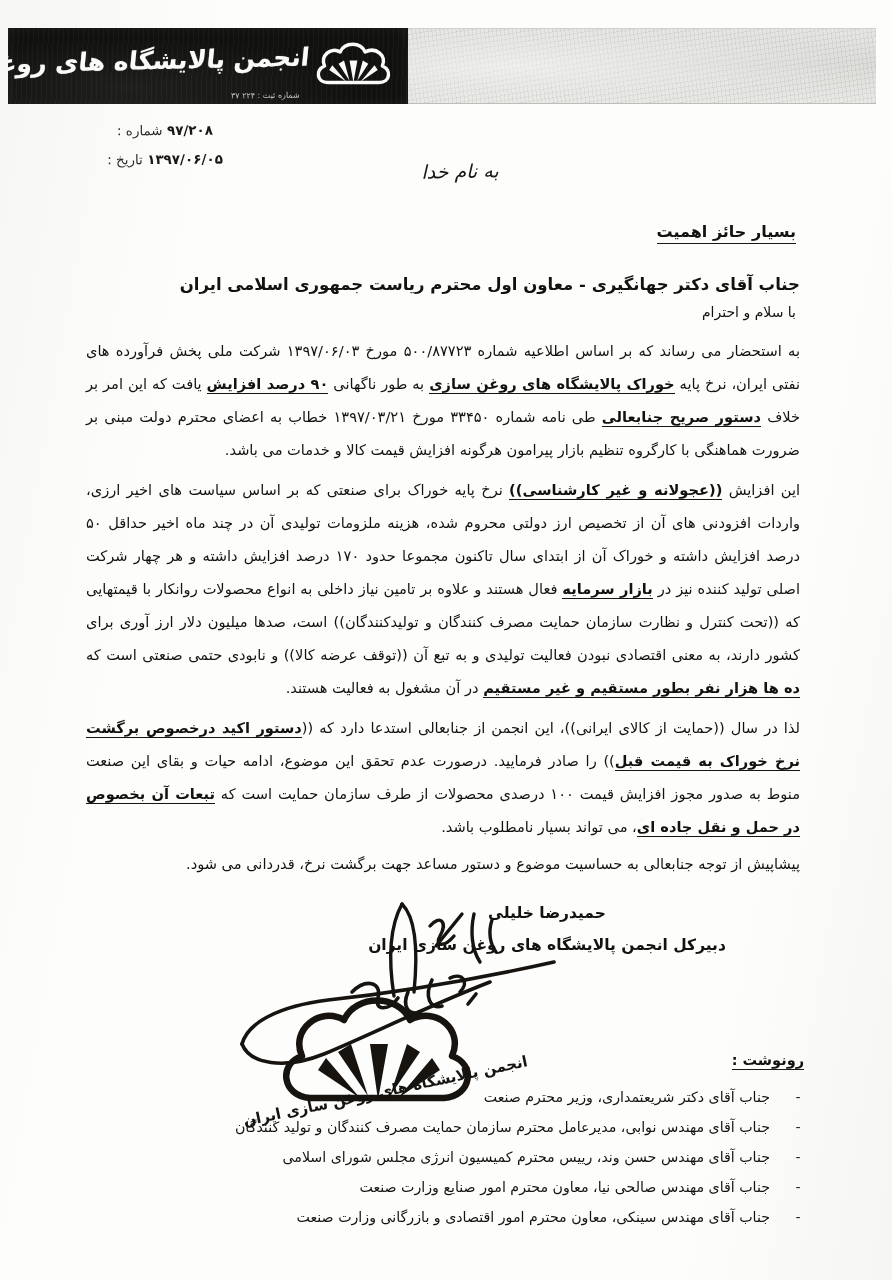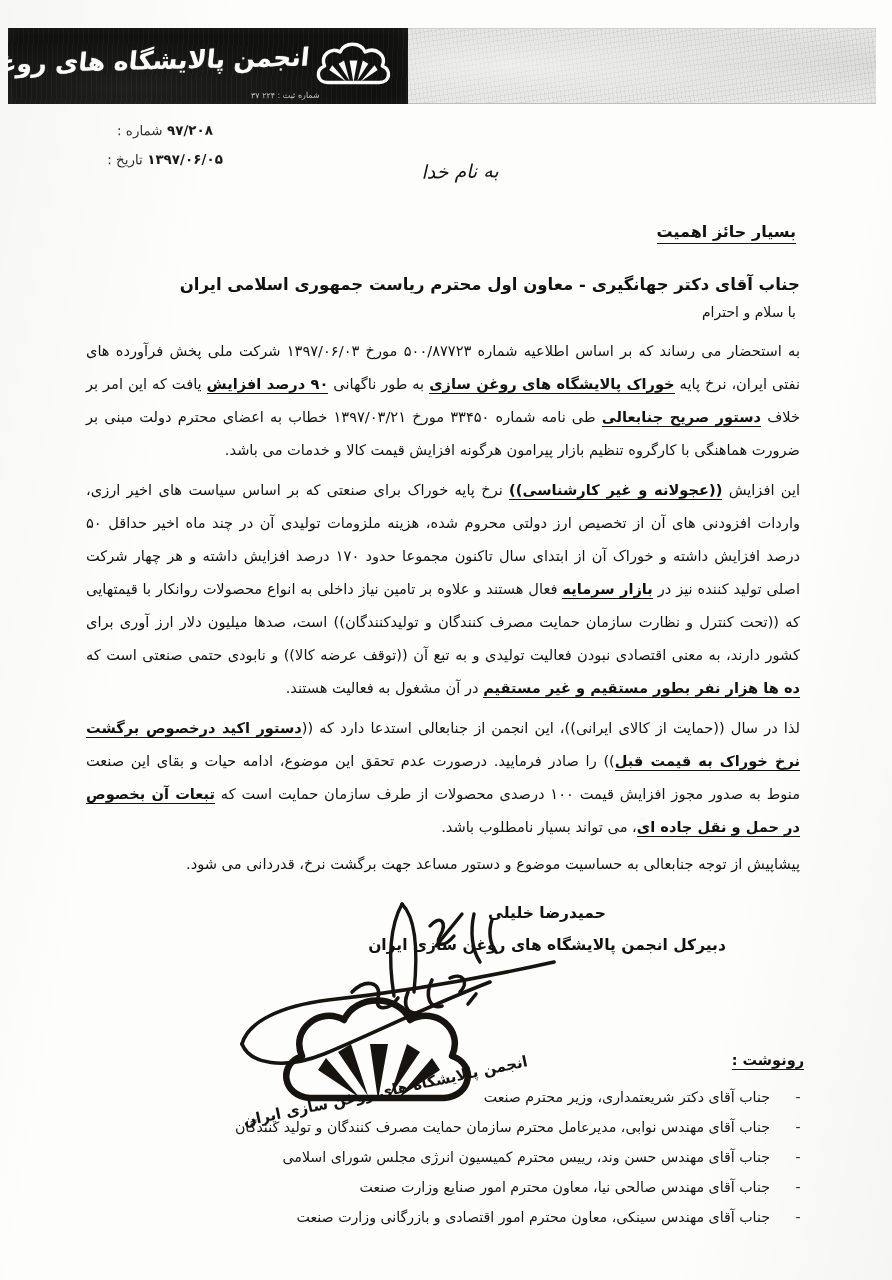--- a/index.html
+++ b/index.html
@@ -76,21 +76,21 @@
     font-weight: 700;
     letter-spacing: .5px;
     transform: skewX(-7deg) rotate(-1.3deg);
     white-space: nowrap;
     text-shadow: 0 0 1px rgba(255,255,255,.5);
     padding-bottom: 8px;
   }
   .lh-reg {
     position: absolute;
     z-index: 2;
-    bottom: 4px; right: 88px;
+    bottom: 4px; right: 108px;
     color: #e7e7e2;
     font-size: 8px;
     letter-spacing: .4px;
     opacity: .82;
     transform: rotate(-.6deg);
     white-space: nowrap;
   }
   .lh-blank {
     flex: 1 1 auto;
     background:

